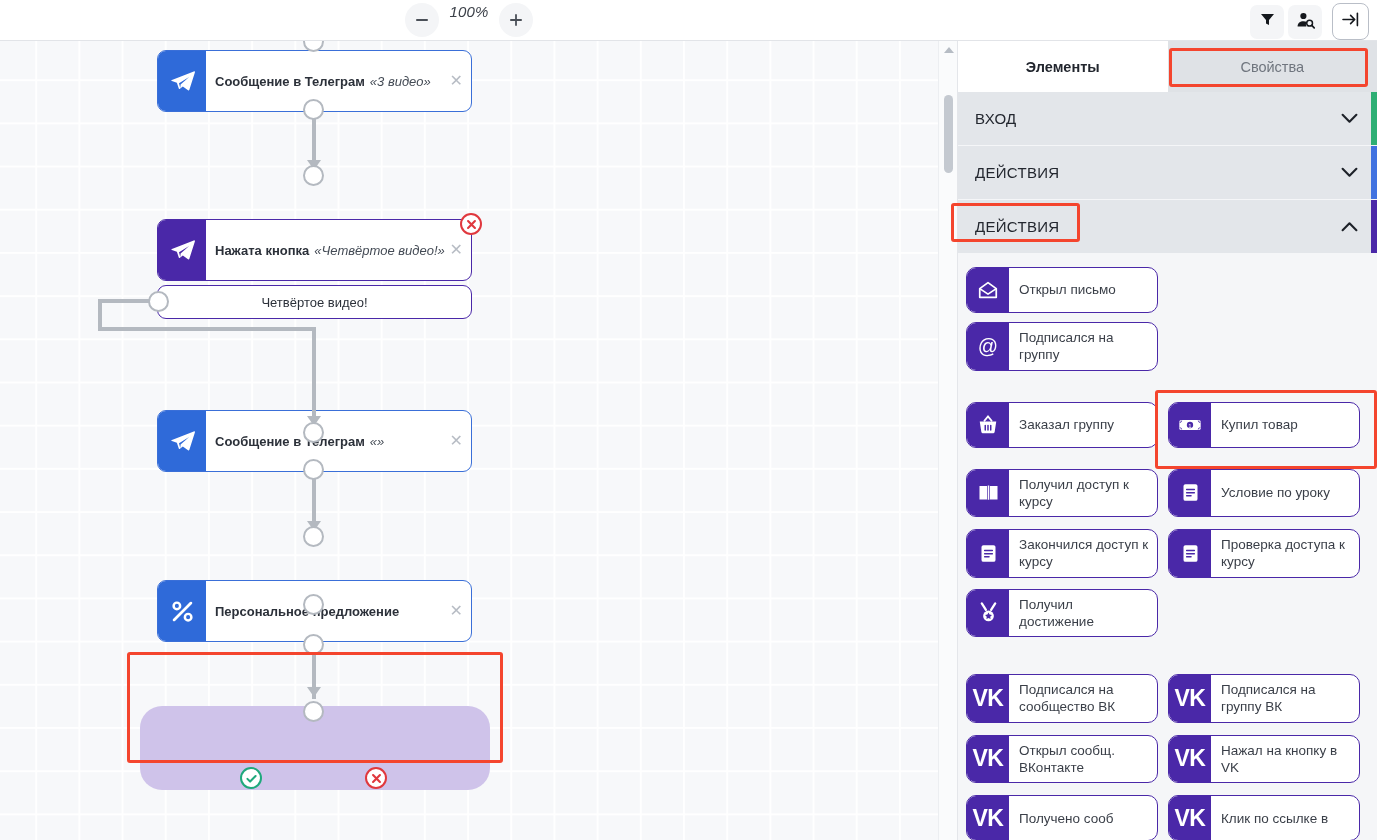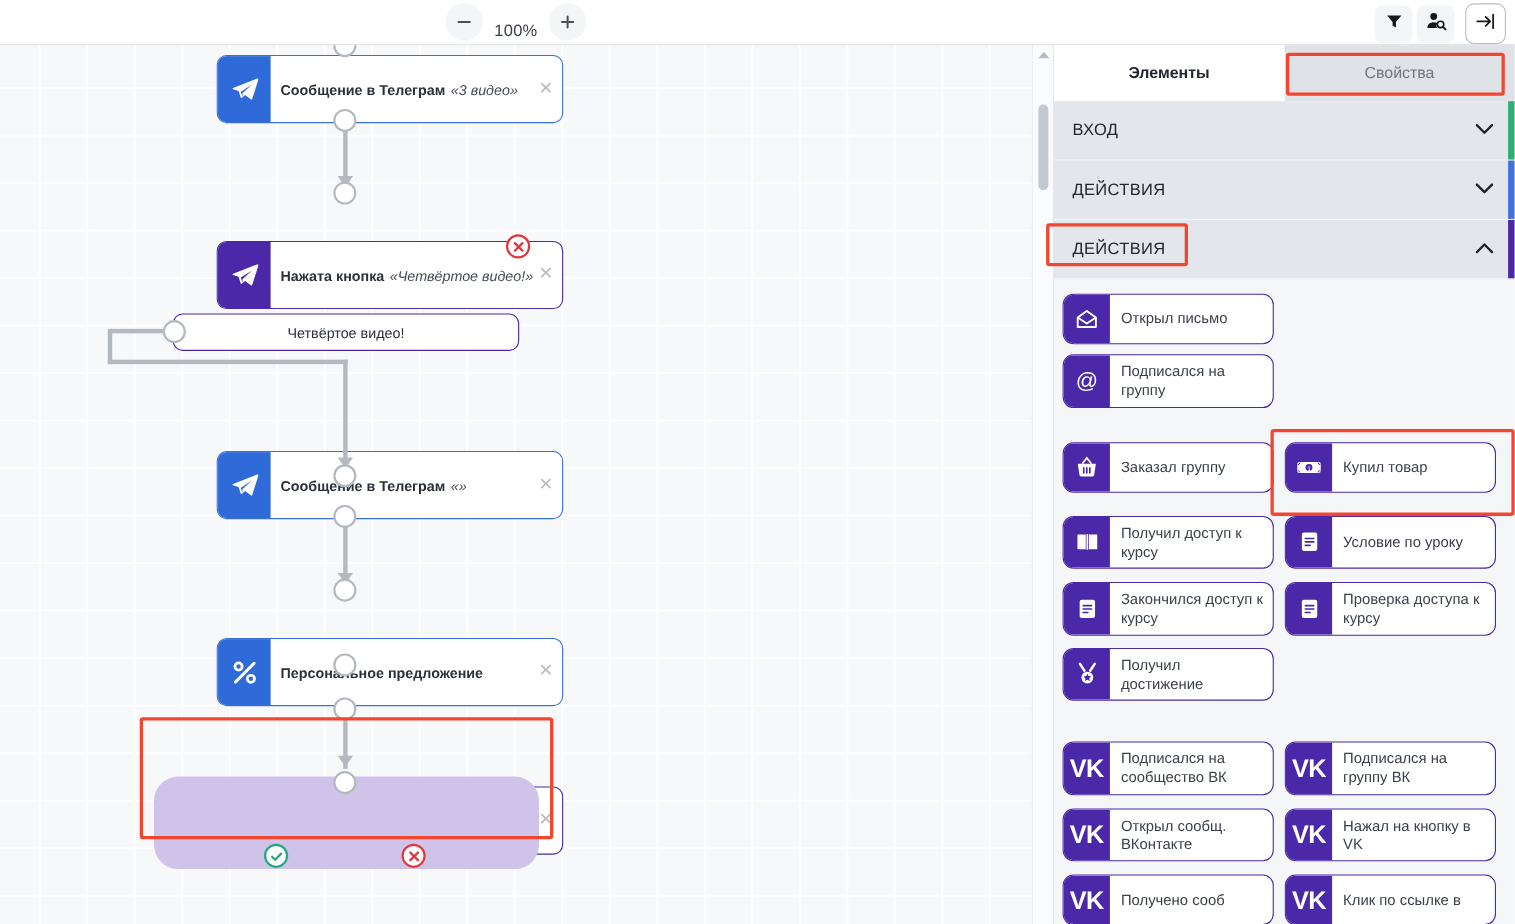--- a/index.html
+++ b/index.html
@@ -12,21 +12,21 @@
 
   
   #toolbar {
     position: absolute; left: 0; top: 0; width: 1377px; height: 41px;
     background: #ffffff;
     border-bottom: 1px solid #e2e4e8;
     z-index: 40;
   }
   .zoom-group {
     position: absolute; left: 405px; top: 3px;
-    display: flex; align-items: flex-end; gap: 4px;
+    display: flex; align-items: flex-start; gap: 4px; font-style: italic;
   }
   .circle-btn {
     width: 34px; height: 34px; border-radius: 50%;
     background: #f4f5f7;
     display: flex; align-items: center; justify-content: center;
     cursor: pointer; border: none;
     color: #4a4f57;
   }
   .circle-btn svg { display: block; }
   .zoom-level {
@@ -85,21 +85,20 @@
     background: #c4c9d0;
   }
 
   
   .node {
     position: absolute;
     background: #ffffff;
     border-radius: 9px;
     display: flex;
     overflow: hidden;
-    margin-left: 40px;
   }
   .node .icon-pad {
     width: 48px; flex: 0 0 48px;
     display: flex; align-items: center; justify-content: center;
   }
   .node .body {
     flex: 1; display: flex; align-items: center;
     padding-left: 9px; padding-right: 26px;
     position: relative;
   }

